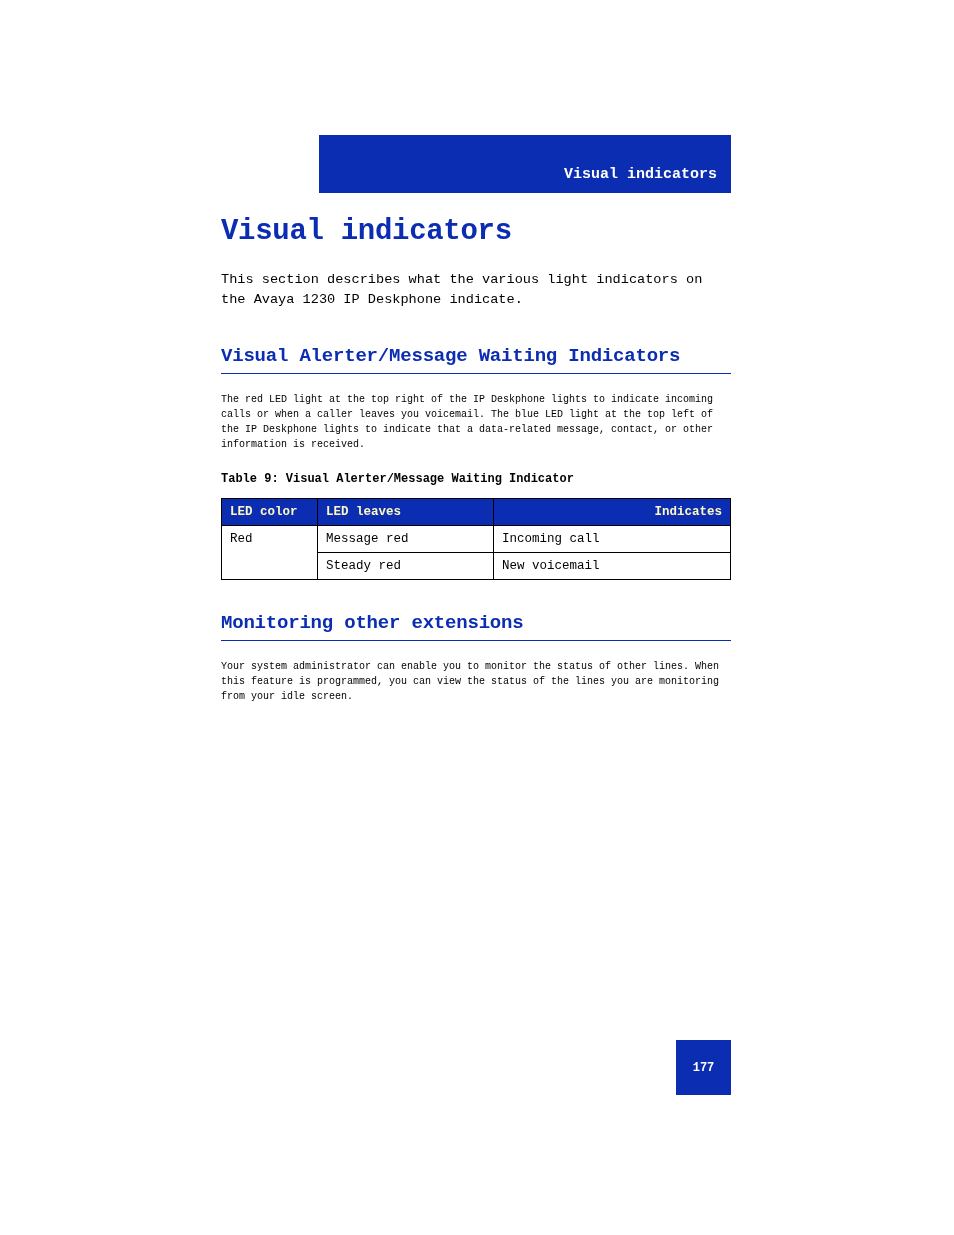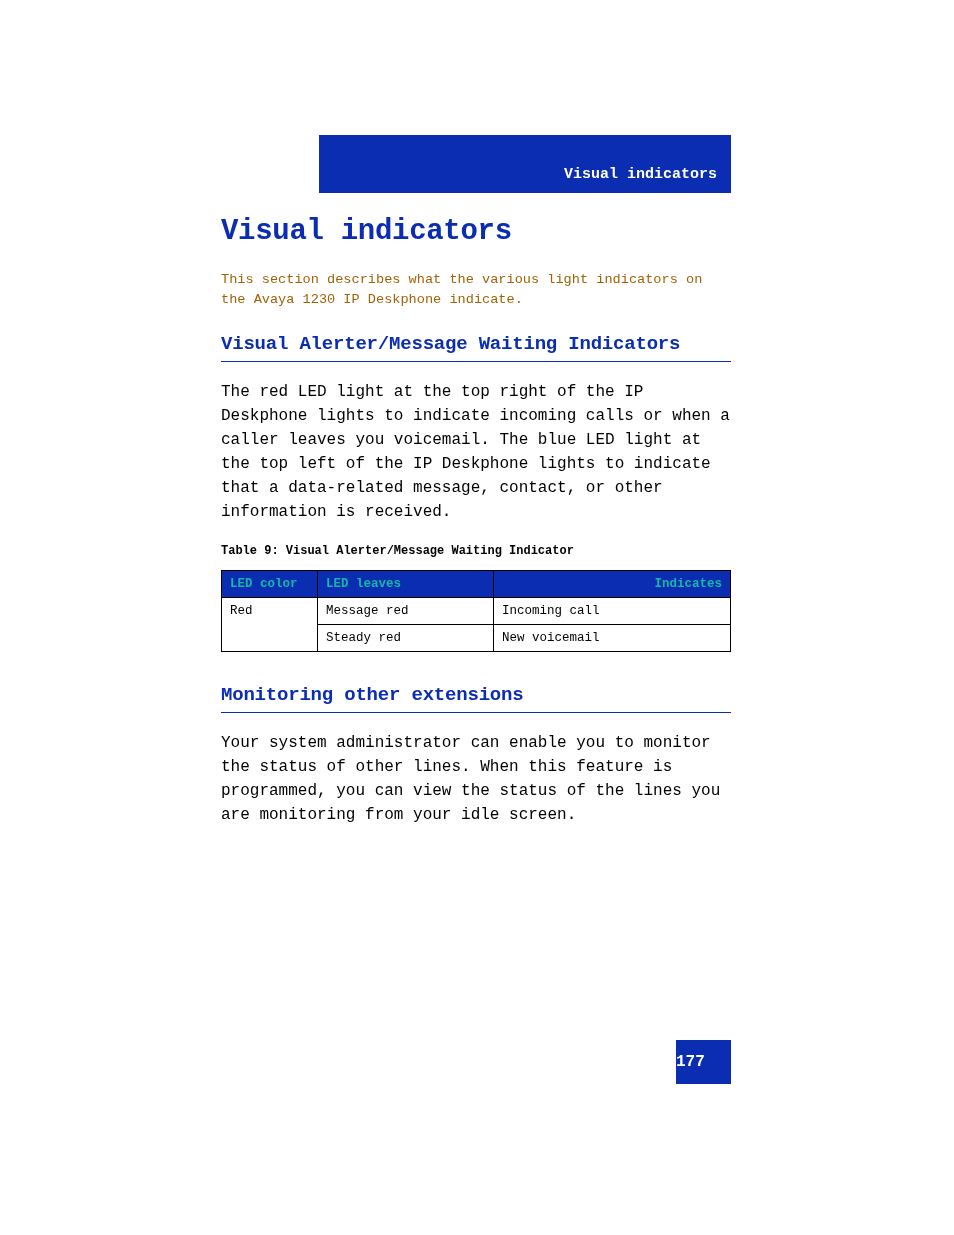--- a/index.html
+++ b/index.html
@@ -44,34 +44,34 @@
   .h1 {
     color: #0b2db2;
     font-size: 29px;
     font-weight: bold;
     letter-spacing: -0.3px;
     margin-bottom: 22px;
   }
   .intro {
     font-size: 13.6px;
     line-height: 1.45;
-    color: #a16207;
-    margin-bottom: 24px;
+    color: #000000;
+    margin-bottom: 36px;
   }
   .h2 {
     color: #0b2db2;
     font-size: 19px;
     font-weight: bold;
     padding-bottom: 6px;
     border-bottom: 1.5px solid #0b2db2;
     margin-bottom: 18px;
     letter-spacing: -0.2px;
   }
   .para {
-    font-size: 16px;
+    font-size: 10px;
     line-height: 1.5;
     margin-bottom: 20px;
   }
   .table-caption {
     font-size: 12px;
     font-weight: bold;
     margin-bottom: 12px;
   }
   table.vt {
     width: 100%;
@@ -80,38 +80,38 @@
   }
   table.vt th, table.vt td {
     border: 1px solid #000;
     padding: 6px 8px;
     font-size: 12.5px;
     text-align: left;
     vertical-align: top;
   }
   table.vt th {
     background: #0b2db2;
-    color: #14b8a6;
+    color: #fef9c3;
     font-weight: bold;
   }
   table.vt .c1 { width: 96px; }
   table.vt .c2 { width: 176px; }
   table.vt .c3 { width: auto; text-align: right; }
   .page-num-box {
     position: absolute;
     top: 1040px;
     left: 676px;
     width: 55px;
-    height: 44px;
+    height: 55px;
     background: #0b2db2;
     color: #fff;
     display: flex;
     align-items: center;
-    justify-content: flex-start;
-    font-size: 16px;
+    justify-content: center;
+    font-size: 12px;
     font-weight: bold;
   }
 </style>
 </head>
 <body>
 
 <div class="page">
 
   <div class="header-band">
     <span>Visual indicators</span>

